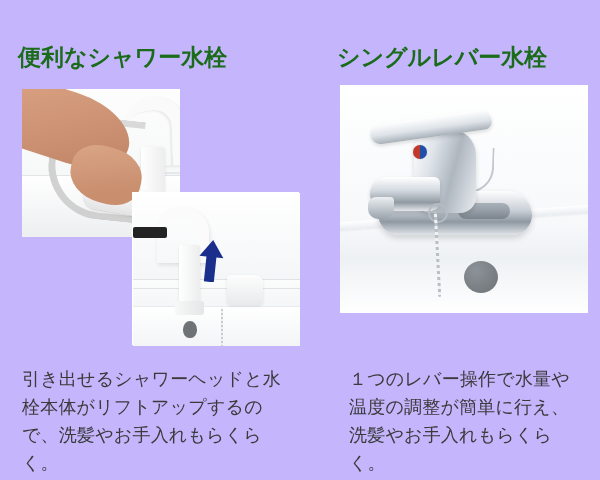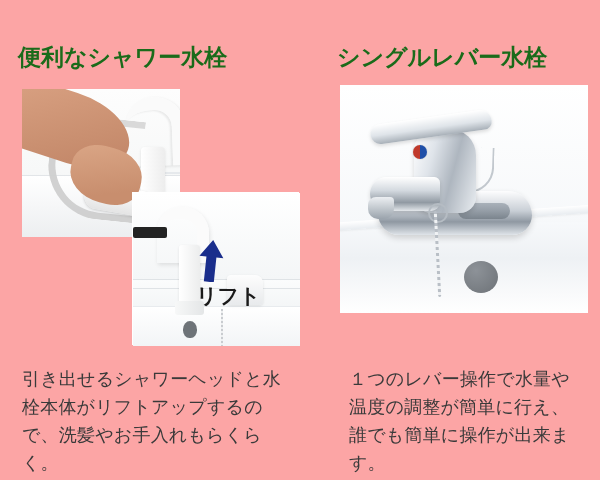--- a/index.html
+++ b/index.html
@@ -11,21 +11,21 @@
     width: 600px;
     height: 480px;
     overflow: hidden;
     font-family: "Liberation Sans", "DejaVu Sans", sans-serif;
     position: relative;
   }
   .page {
     position: relative;
     width: 600px;
     height: 480px;
-    background: #fca5a5;
+    background: #c4b5fd;
   }
 
   
   .column {
     position: absolute;
     top: 0;
     height: 480px;
   }
   .column.left  { left: 0;   width: 320px; }
   .column.right { left: 320px; width: 280px; font-family: Liberation Serif, serif; }
@@ -367,21 +367,20 @@
       <div class="lp2-drain"></div>
     </div>
 
     <div class="lift-arrow">
       <svg viewBox="0 0 26 42" width="26" height="42" aria-hidden="true">
         <polygon points="13,0 25,17 18,17 18,42 8,42 8,17 1,17" fill="#1a2e8c" transform="rotate(6 13 21)"></polygon>
       </svg>
     </div>
 
     <div class="lift-label">
-      <div>リフト</div>
     </div>
 
     <div class="body-copy left-copy">
       <p>引き出せるシャワーヘッドと水栓本体がリフトアップするので、洗髪やお手入れもらくらく。</p>
     </div>
   </div>
 
   <div class="column right">
 
     <div class="heading right-heading">シングルレバー水栓</div>
@@ -397,17 +396,17 @@
       <div class="rp-lever"></div>
       <div class="rp-indicator"></div>
       <div class="rp-spout"></div>
       <div class="rp-spout-tip"></div>
       <div class="rp-chain-ring"></div>
       <div class="rp-chain"></div>
       <div class="rp-drain"></div>
     </div>
 
     <div class="body-copy right-copy" style="left:29px;">
-      <p>１つのレバー操作で水量や温度の調整が簡単に行え、誰でも簡単に操作が出来ます。</p>
+      <p>１つのレバー操作で水量や温度の調整が簡単に行え、洗髪やお手入れもらくらく。</p>
     </div>
   </div>
 
 </div>
 
 </body></html>

